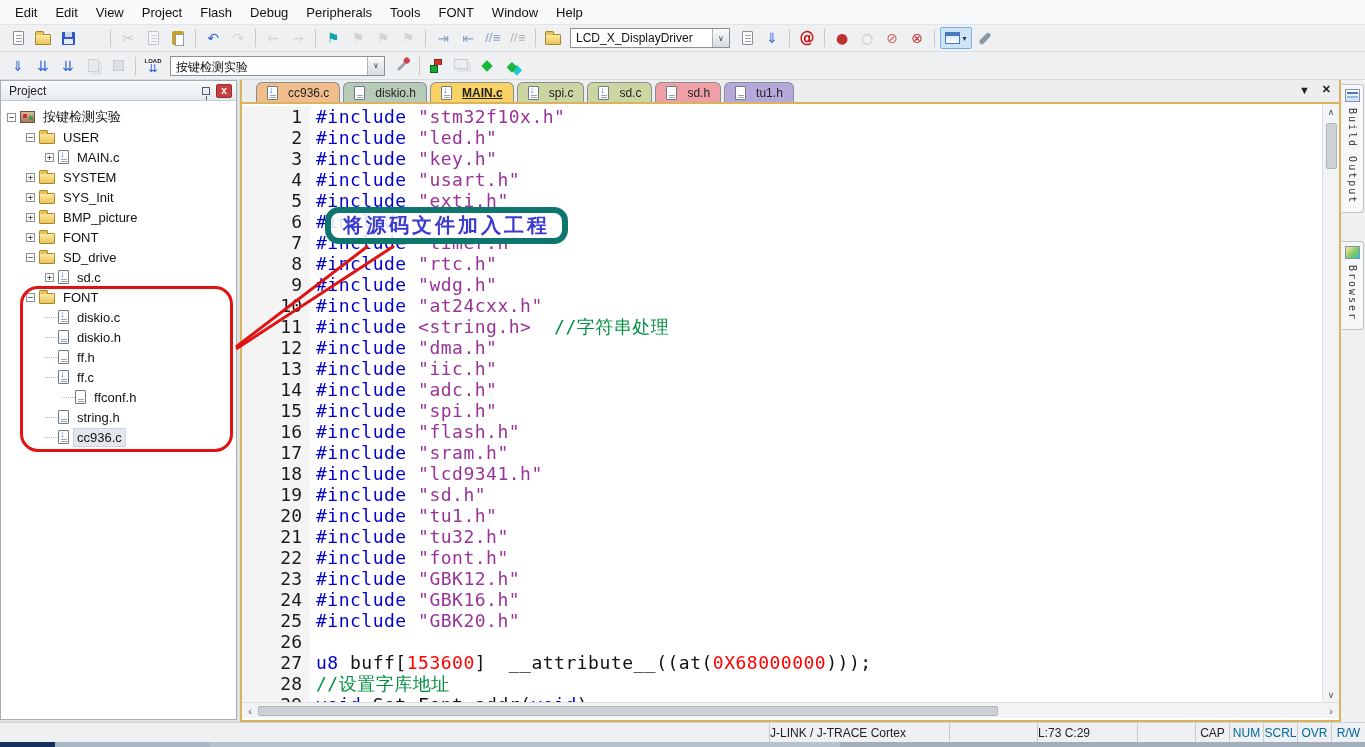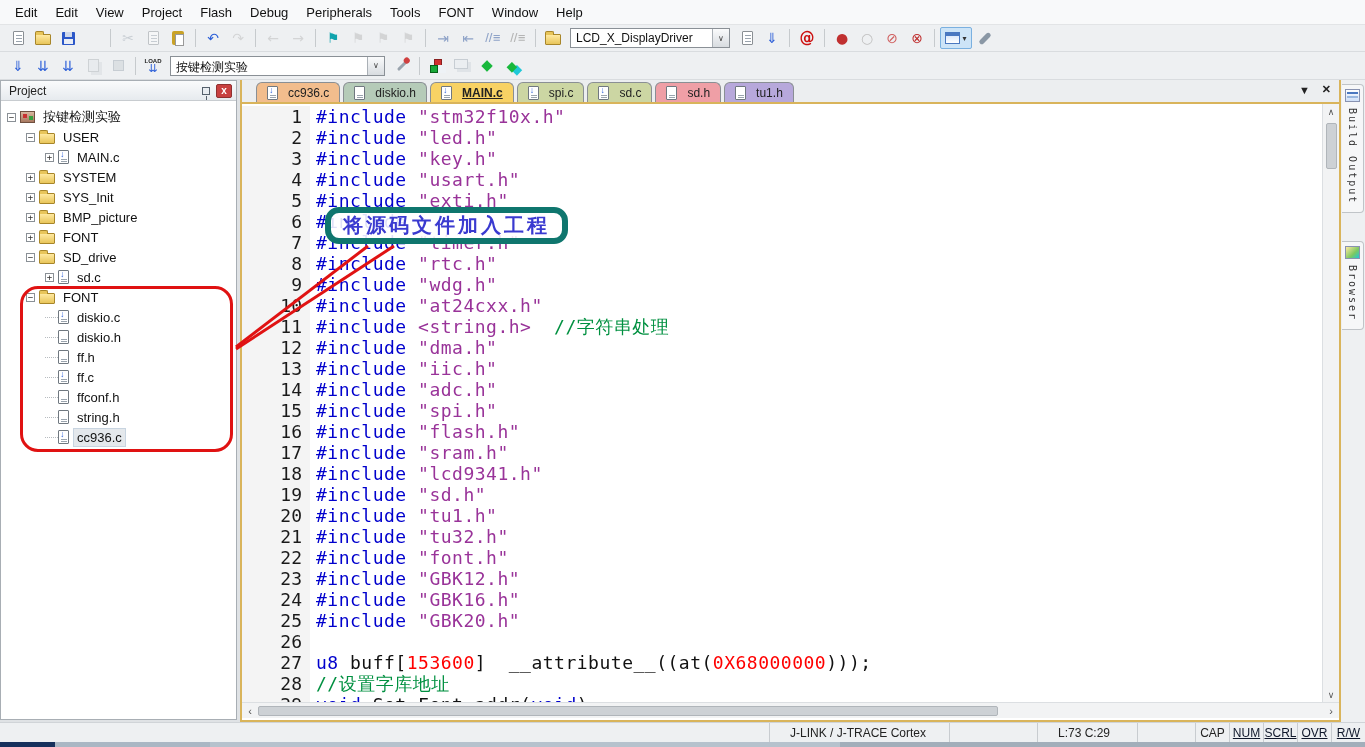--- a/index.html
+++ b/index.html
@@ -161,27 +161,27 @@
         border-radius:18px;pointer-events:none;z-index:45;}
   .callout{position:absolute;left:325px;top:207px;width:243px;height:37px;border:6px solid #0f766e;
         border-radius:14px;background:rgba(255,255,255,.88);display:flex;align-items:center;
         justify-content:center;z-index:50;pointer-events:none;
         font-size:20px;font-weight:bold;letter-spacing:3px;color:#3a3ad0;}
 
   
   .statusbar{height:20px;background:#eef0f2;border-top:1px solid #d0d4d8;display:flex;
         align-items:center;font-size:12px;color:#222;}
   .sb-sp{flex:1;}
-  .sb-cell{height:100%;display:flex;align-items:center;padding:0 20px;border-left:1px solid #c8ccd0;}
+  .sb-cell{height:100%;display:flex;align-items:center;padding:0 0;border-left:1px solid #c8ccd0;}
   .sb-debugger{width:180px;}
   .sb-gap{width:88px;}
   .sb-cursor{width:100px;}
   .sb-gap2{width:58px;}
   .lock{width:34px;justify-content:center;padding:0 2px;}
-  .lock.off{color:#0f172a;text-decoration:underline;}
+  .lock.off{color:#0369a1;}
   .sliver{height:5px;background:linear-gradient(90deg,#16305c 0,#16305c 55px,#aab7c4 55px,#aab7c4 210px,
         #b6c2cd 210px,#b6c2cd 840px,#a2aeba 840px);}
 </style>
 </head>
 <body>
 
 <div class="app">
 
   <div class="menubar" id="menubar">
       <span class="menu-item">Edit</span>
@@ -418,21 +418,21 @@
           <div class="trow" style="padding-left: 44px;">
             <span class="exp-sp"></span>
             <span class="t-doc h"></span>
             <span class="tlab">ff.h</span>
           </div>
           <div class="trow" style="padding-left: 44px;">
             <span class="exp-sp"></span>
             <span class="t-doc c"></span>
             <span class="tlab">ff.c</span>
           </div>
-          <div class="trow" style="padding-left: 44px;">
+          <div class="trow" style="padding-left: 32px; margin-left: 29px;">
             <span class="exp-sp"></span>
             <span class="t-doc h"></span>
             <span class="tlab">ffconf.h</span>
           </div>
           <div class="trow" style="padding-left: 44px;">
             <span class="exp-sp"></span>
             <span class="t-doc h"></span>
             <span class="tlab">string.h</span>
           </div>
           <div class="trow sel" style="padding-left: 44px;">

